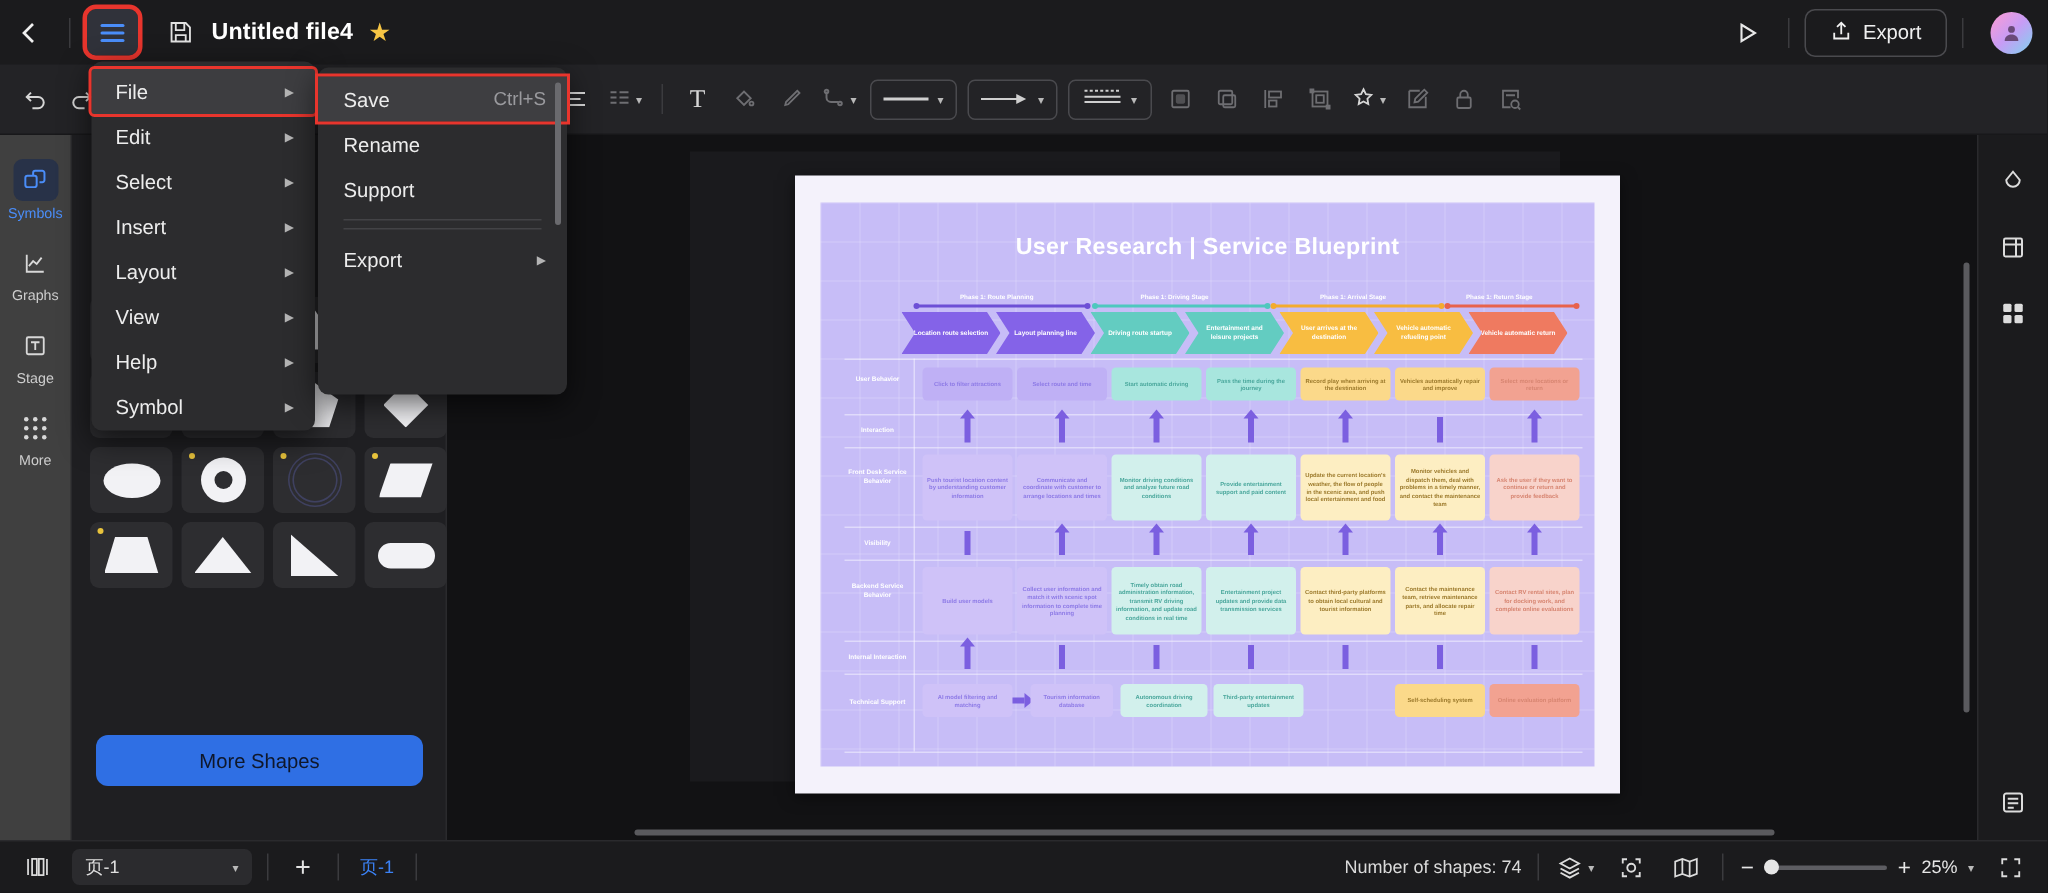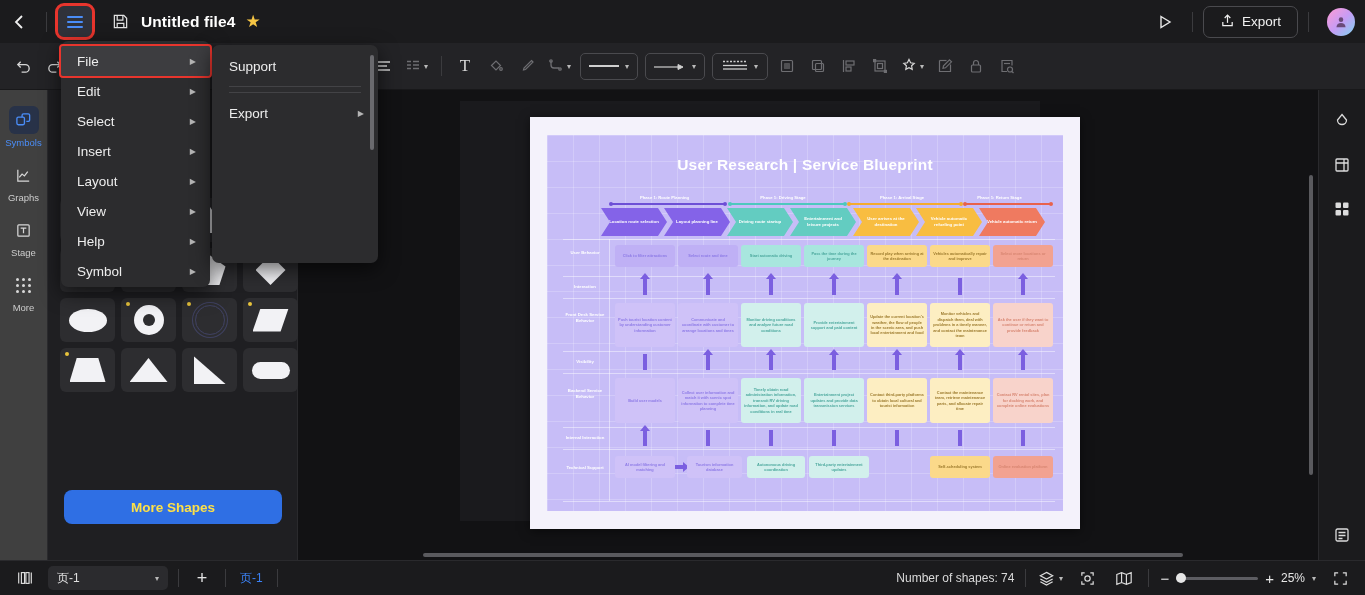--- a/index.html
+++ b/index.html
@@ -82,22 +82,22 @@
   }
   .shapegrid { display: grid; grid-template-columns: repeat(4, 55px); gap: 6px; padding: 6px 0 0 12px; }
   .scell {
     position: relative; width: 55px; height: 44px; background: #2d2d30; border-radius: 6px;
     display: flex; align-items: center; justify-content: center;
   }
   .scell .pin { position: absolute; left: 5px; top: 4px; width: 4px; height: 4px; background: #e8c33c; border-radius: 50%; }
   .shp { background: #f2f2f5; }
   .more-shapes {
     position: absolute; left: 16px; bottom: 36px; width: 218px; height: 34px;
-    background: #2f6fe4; border-radius: 8px; color: #fde047; font-size: 13.5px;
-    display: flex; align-items: center; justify-content: center; font-weight: 700;
+    background: #2f6fe4; border-radius: 8px; color: #0f172a; font-size: 13.5px;
+    display: flex; align-items: center; justify-content: center; font-weight: 400;
   }
 
   
   .canvas {
     position: absolute; left: 298px; top: 90px; width: 1020px; height: 470px;
     background: #121214; overflow: hidden;
   }
   .shadowblk { position: absolute; left: 162px; top: 11px; width: 580px; height: 420px; background: #1a1a1d; }
   .page {
     position: absolute; left: 232px; top: 27px; width: 550px; height: 412px;
@@ -761,20 +761,27 @@
         <span class="ar">▶</span>
     </div>
     <div class="mi">
       <span>Symbol</span>
         <span class="ar">▶</span>
     </div>
   </div>
 
   <div class="menu2">
     <div class="m2scroll"></div>
+    <div class="mi2 sel">
+      <span>Save</span>
+      <span class="short">Ctrl+S</span>
+    </div>
+    <div class="mi2">
+      <span>Rename</span>
+    </div>
     <div class="mi2">
       <span>Support</span>
     </div>
     <div class="mdiv"></div>
     <div class="mdiv"></div>
     <div class="mi2">
       <span>Export</span>
       <span class="ar" style="font-size:8px;color:#b4b4b4">▶</span>
     </div>
   </div>

